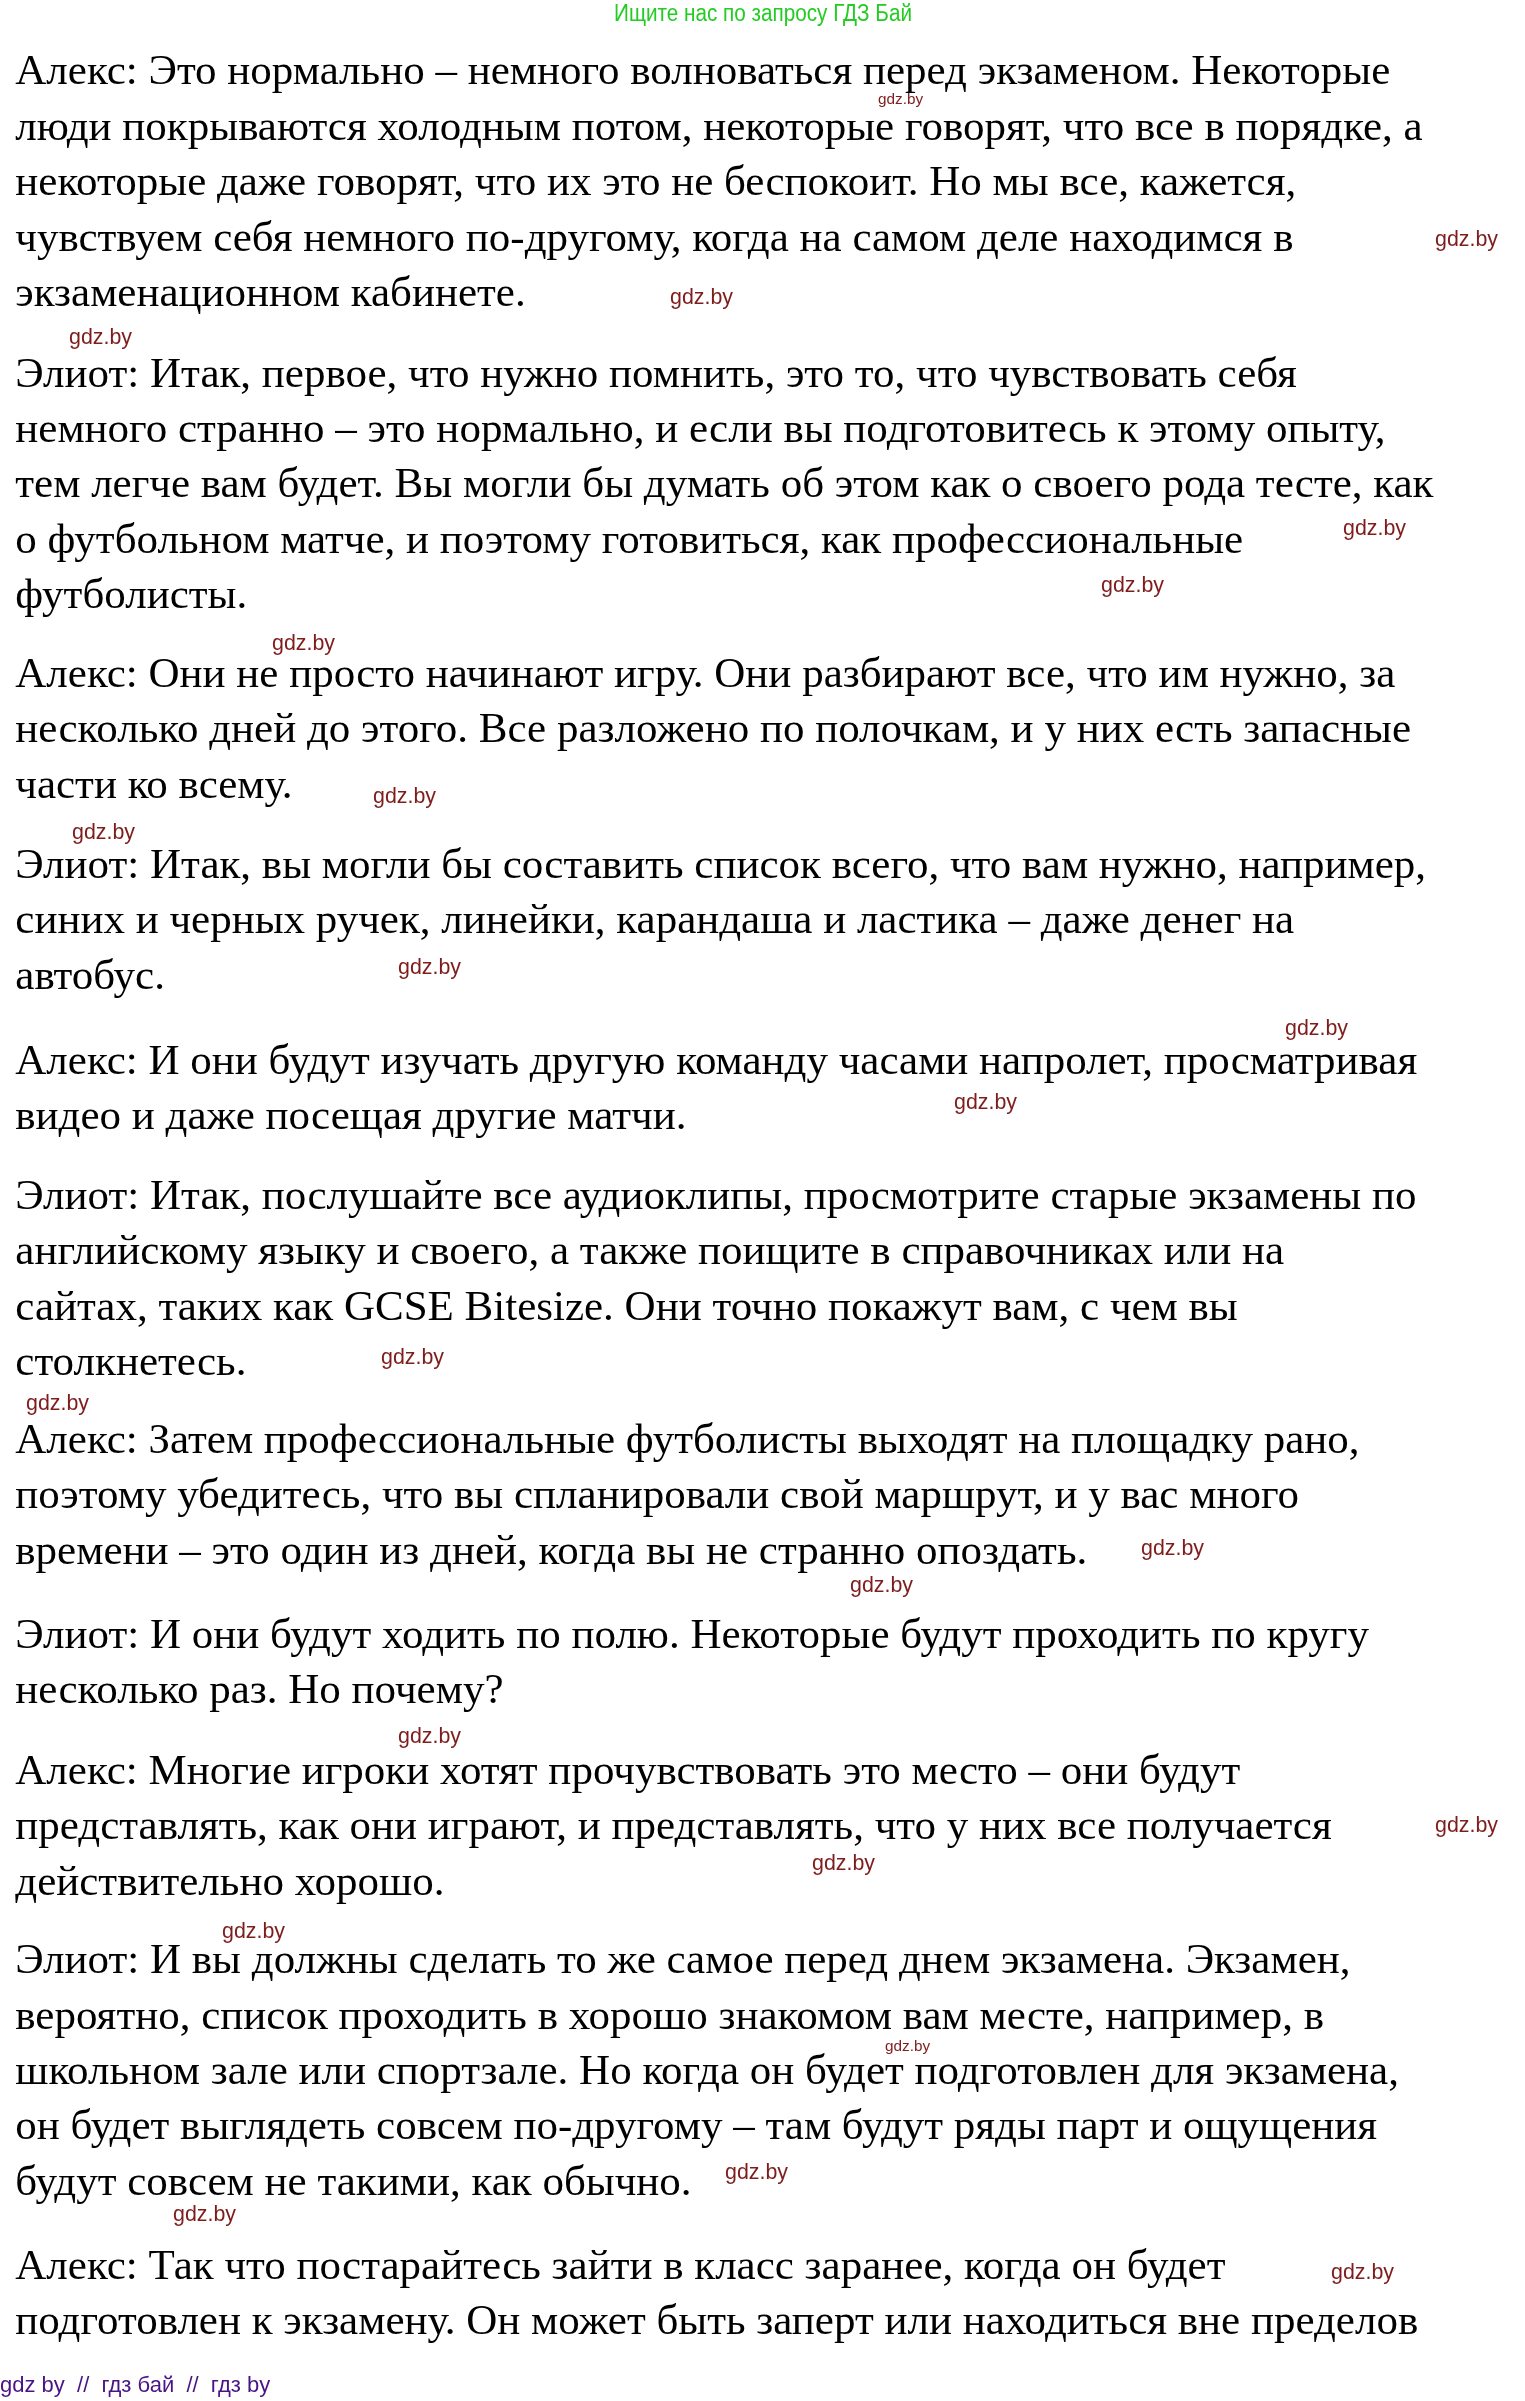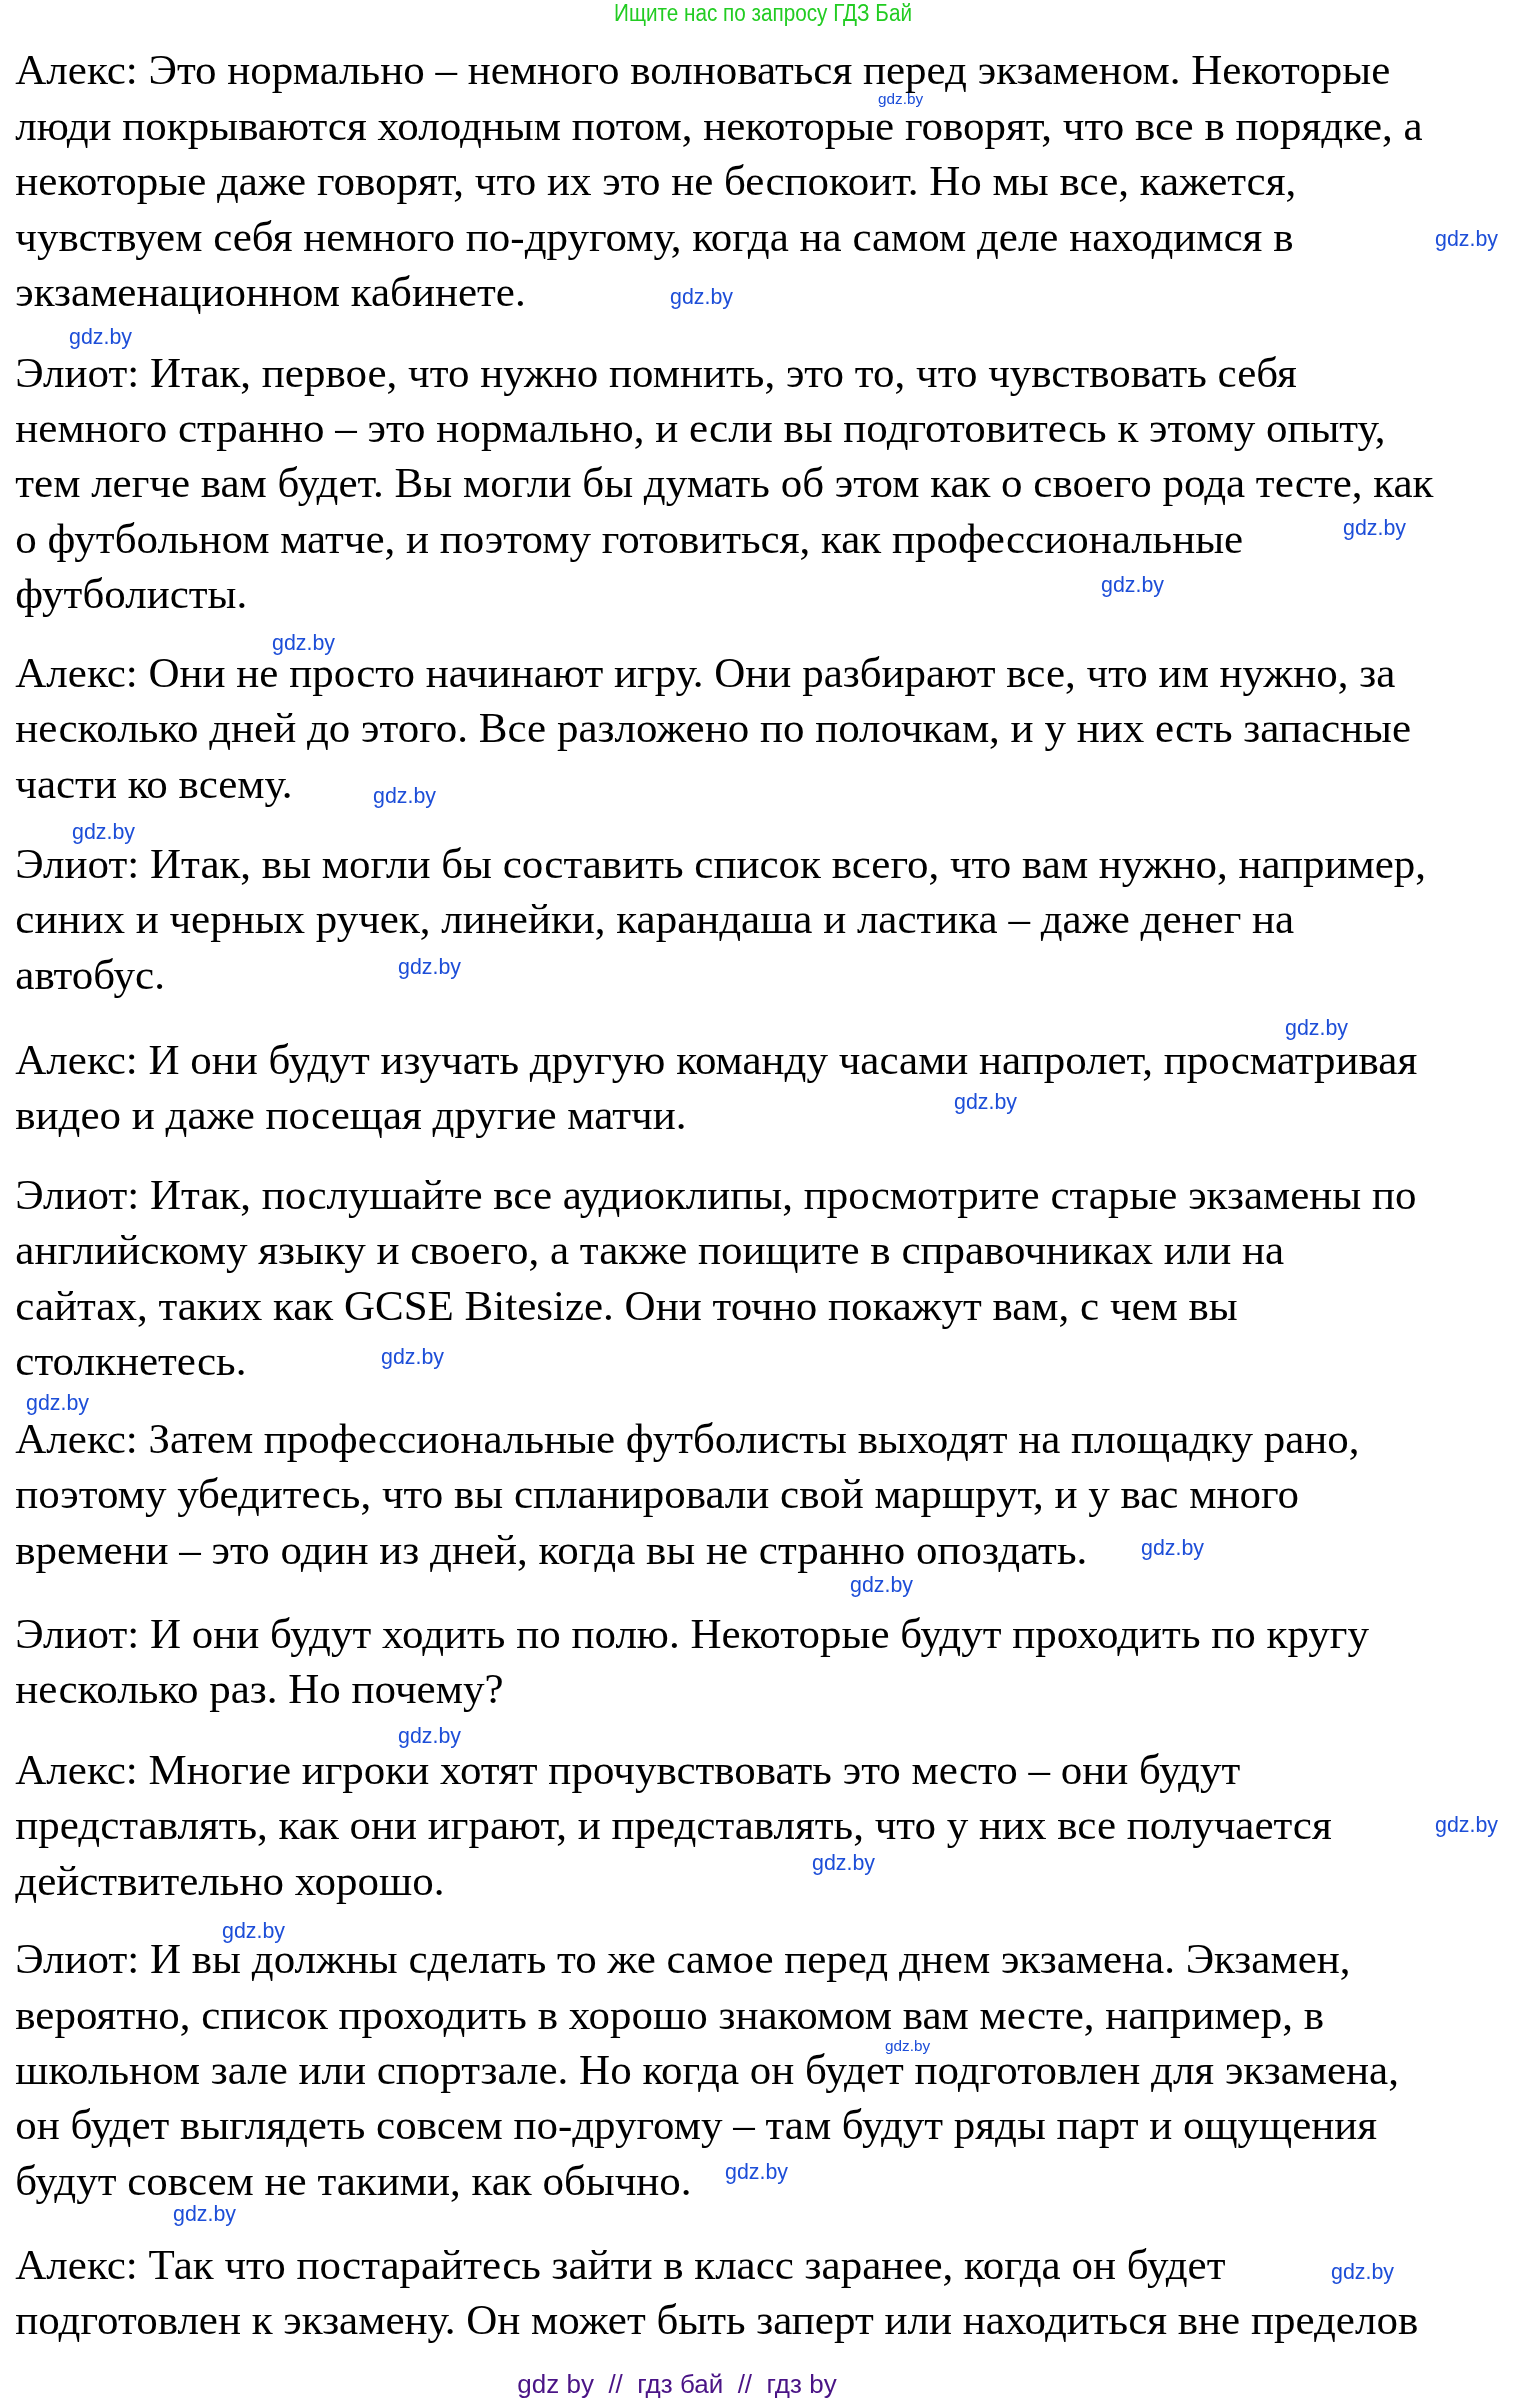--- a/index.html
+++ b/index.html
@@ -11,26 +11,26 @@
     transform: scaleX(0.9);
   }
   .line {
     position: absolute; left: 15.3px; white-space: nowrap;
     font-family: "Liberation Serif", serif; font-size: 43px; line-height: 46px;
     color: #000000; height: 46px;
   }
   .wm {
     position: absolute; white-space: nowrap;
     font-family: "Liberation Sans", sans-serif; font-size: 21.4px; line-height: 23px;
-    color: #1d4ed8;
+    color: #7f1d1d;
   }
   .wm.small { font-size: 15.3px; line-height: 17px; }
   .footer {
-    position: absolute; left: 0; top: 2369px; width: 1354px; text-align: center;
-    font-family: "Liberation Sans", sans-serif; font-size: 26px; line-height: 31px;
+    position: absolute; left: 0; top: 2369px; width: 1354px; 
+    font-family: "Liberation Sans", sans-serif; font-size: 22px; line-height: 31px;
     color: #4a1486; white-space: pre;
   }
 </style>
 </head>
 <body>
 
 <div class="header">Ищите нас по запросу ГДЗ Бай</div>
 
 <div>
   <div class="line" style="top:47px">Алекс: Это нормально – немного волноваться перед экзаменом. Некоторые</div>

